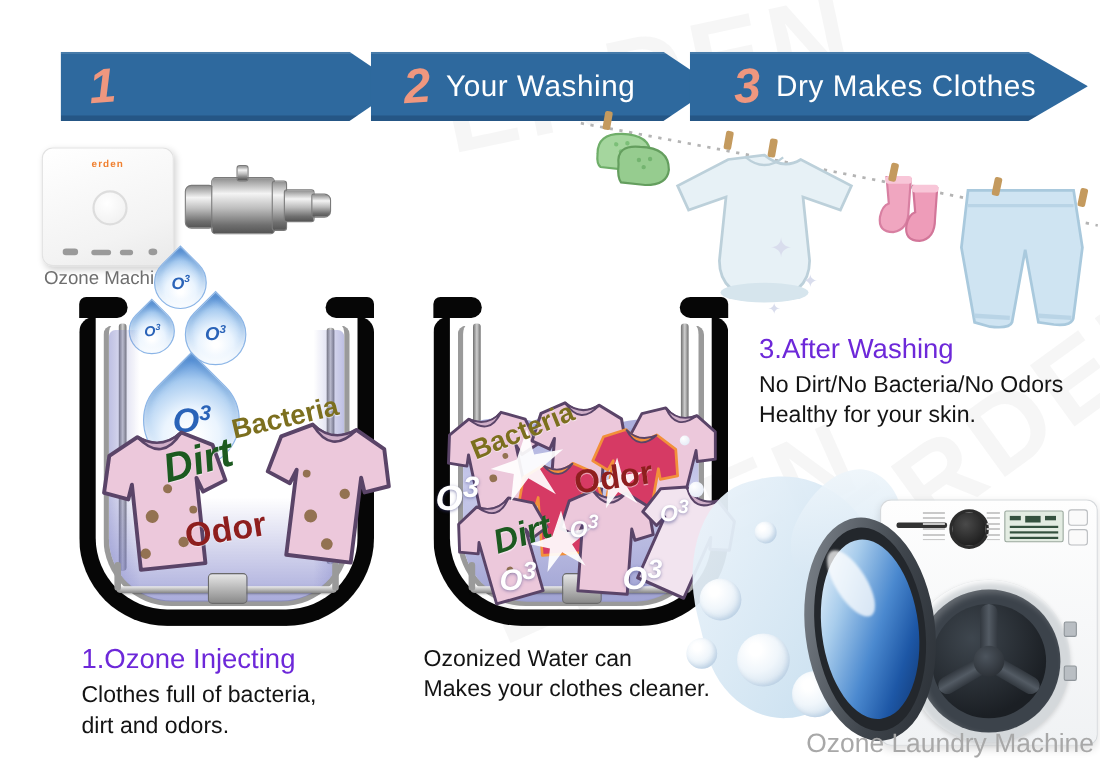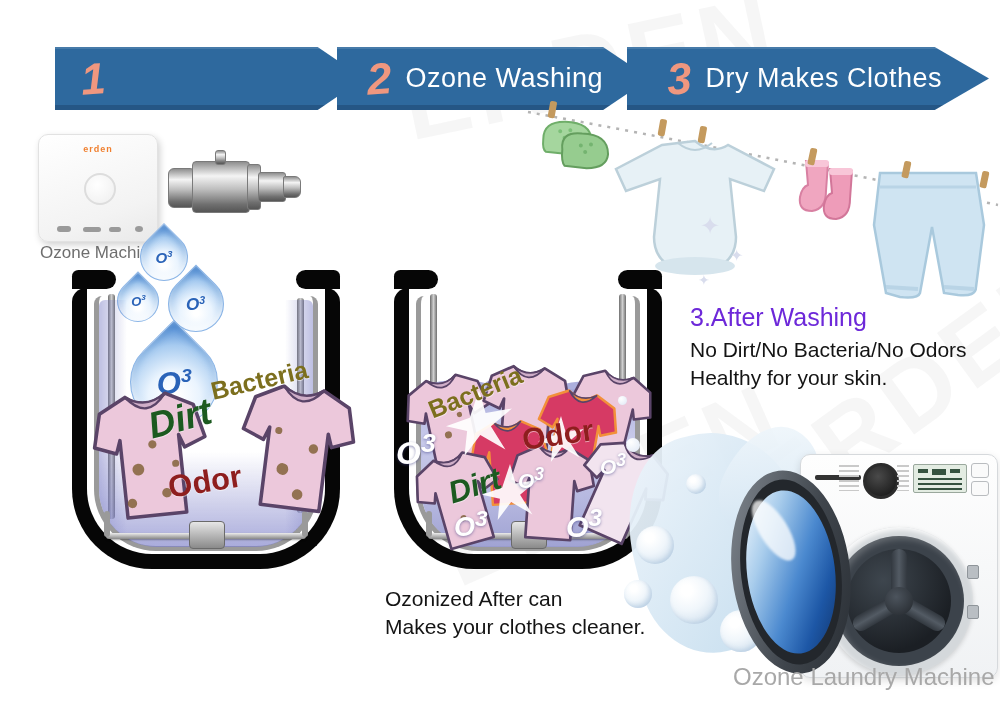--- a/index.html
+++ b/index.html
@@ -112,21 +112,21 @@
 
   <div class="wm" style="left:400px;top:10px;font-size:100px;transform:rotate(-12deg);">ERDEN</div>
   <div class="wm" style="left:430px;top:430px;font-size:95px;transform:rotate(-24deg);">ERDEN</div>
   <div class="wm" style="left:730px;top:330px;font-size:100px;transform:rotate(-36deg);">ERDEN</div>
 
   <div class="banner" style="left:55px;width:283px;padding-left:26px;">
     <span class="num">1</span>
   </div>
   <div class="banner" style="left:337px;width:283px;padding-left:30px;">
     <span class="num">2</span>
-    <span class="lbl">Ozone Washing</span>
+    <span class="lbl">Your Washing</span>
   </div>
   <div class="banner" style="left:627px;width:322px;padding-left:40px;">
     <span class="num">3</span>
     <span class="lbl">Dry Makes Clothes</span>
   </div>
 
   <div class="machine">
     <div class="brand">erden</div>
     <div class="btn"></div>
     <div class="port" style="left:18px;width:14px;height:6px;"></div>
@@ -362,19 +362,24 @@
     <div class="door-open">
       <div class="od-outer"></div>
       <div class="od-mid"></div>
       <div class="od-glass"></div>
       <div class="od-shine"></div>
     </div>
   </div>
 
   <div class="caption">Ozone Laundry Machine</div>
 
+  <div class="abs" style="left:74px;top:585px;">
+    <div class="step-title">1.Ozone Injecting</div>
+    <div class="step-line">Clothes full of bacteria,</div>
+    <div class="step-line">dirt and odors.</div>
+  </div>
 
   <div class="abs" style="left:385px;top:585px;">
-    <div class="step-line">Ozonized After can</div>
+    <div class="step-line">Ozonized Water can</div>
     <div class="step-line">Makes your clothes cleaner.</div>
   </div>
 
 </div>
 
 </body></html>

